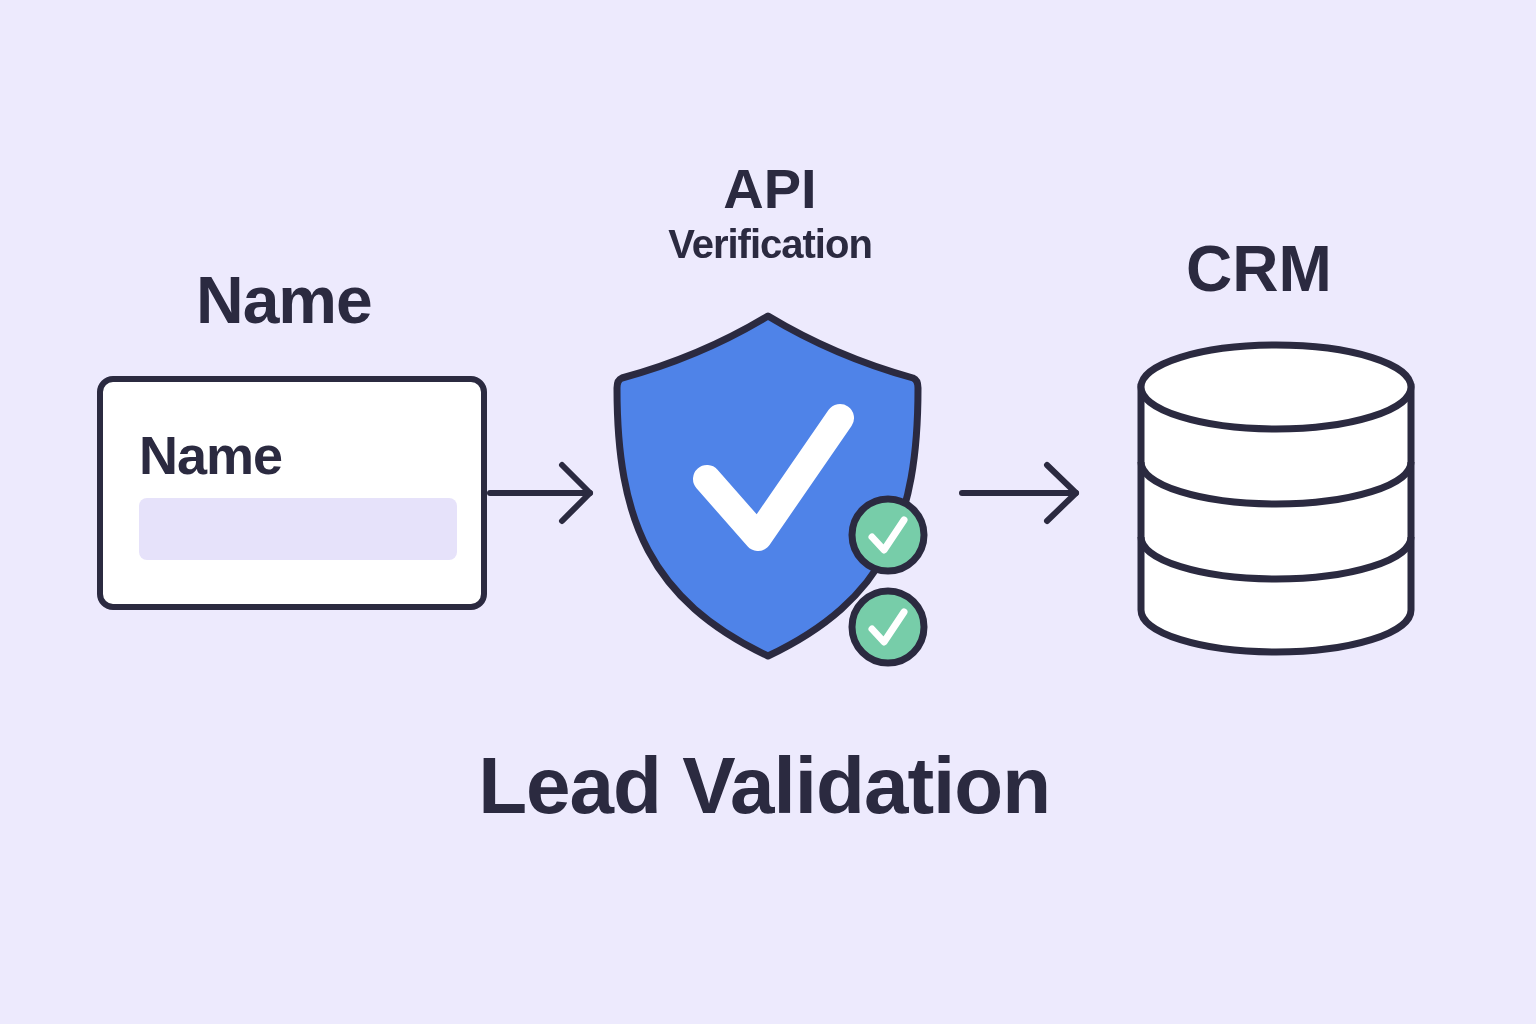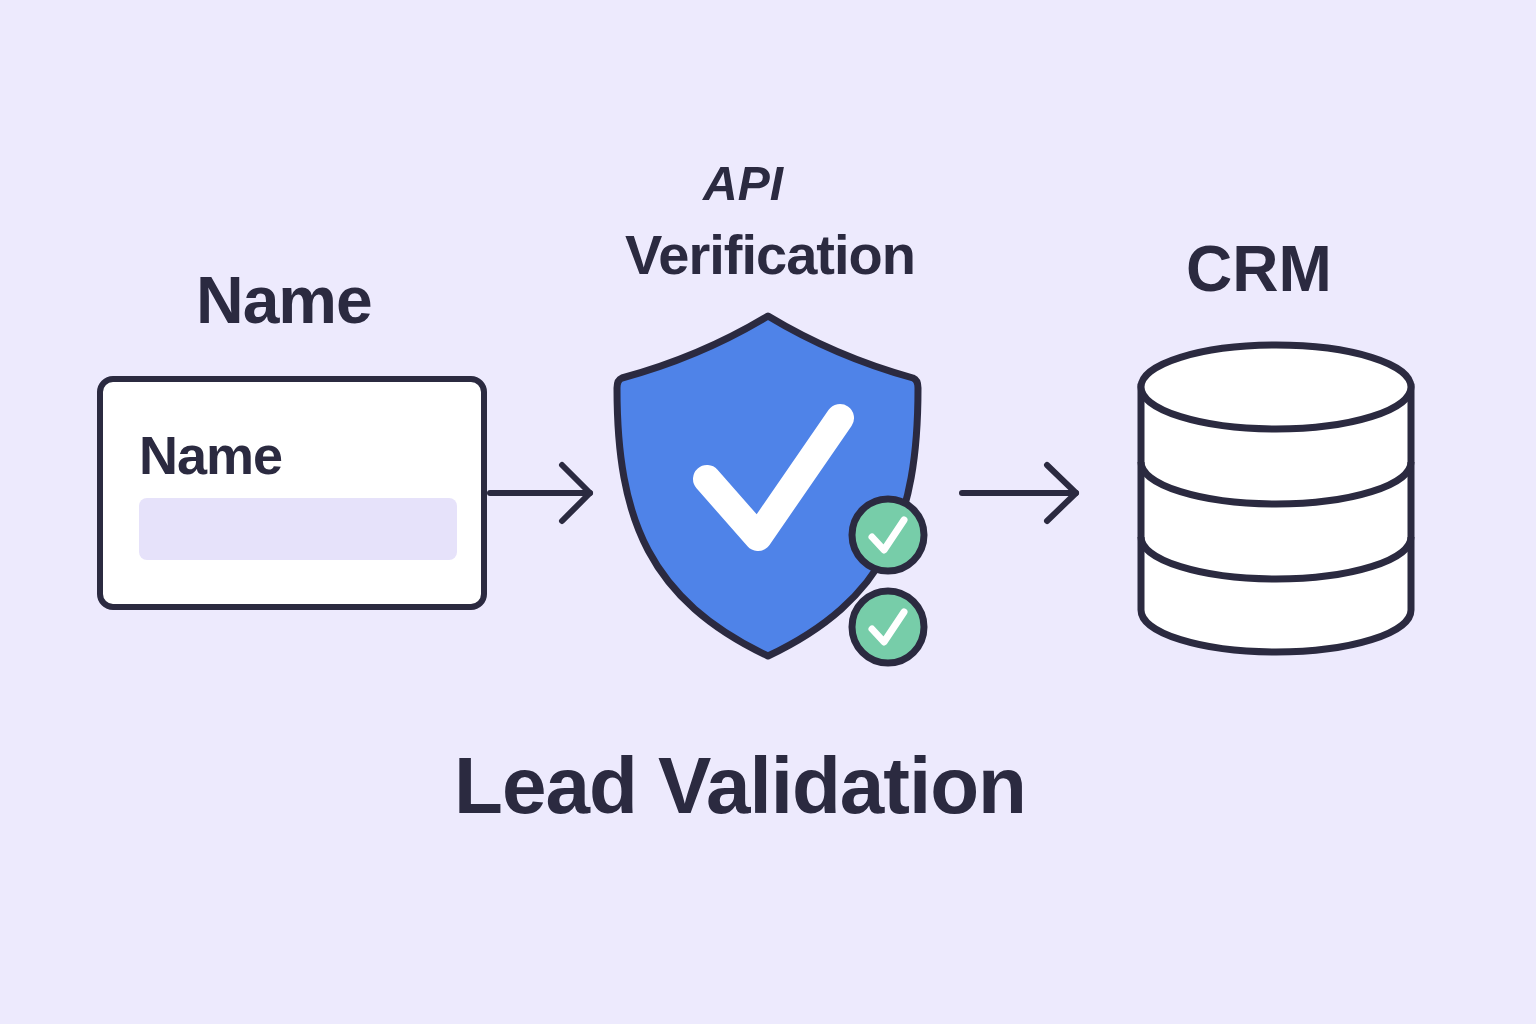--- a/index.html
+++ b/index.html
@@ -1,23 +1,23 @@
 <!DOCTYPE html>
 <html><head>
 <meta charset="utf-8">
 <style>
   html, body { margin:0; padding:0; }
   body { width:1536px; height:1024px; background:#edeafd; position:relative; overflow:hidden;
          font-family:"Liberation Sans", "DejaVu Sans", sans-serif; color:#2b2a40; }
   .lbl { position:absolute; font-weight:bold; color:#2b2a40; white-space:nowrap; text-align:center; }
   #lbl-name { left:196px; top:262px; font-size:66px; letter-spacing:-1px; }
-  #lbl-api { left:593px; top:156px; width:300px; font-size:48px;font-style:italic; }
-  #lbl-verif { left:600px; top:222px; width:340px; font-size:56px; letter-spacing:-1px; }
+  #lbl-api { left:620px; top:156px; width:300px; font-size:56px; }
+  #lbl-verif { left:600px; top:222px; width:340px; font-size:40px; letter-spacing:-1px; }
   #lbl-crm { left:1186px; top:232px; font-size:64px; }
-  #lbl-title { left:430px; top:740px; width:620px; font-size:80px; letter-spacing:-1px; }
+  #lbl-title { left:430px; top:740px; width:620px; font-size:80px; letter-spacing:-1px;text-align:right; }
   #form-card { position:absolute; left:97px; top:376px; width:390px; height:234px;
                background:#fff; border:6px solid #2b2a40; border-radius:16px; box-sizing:border-box; }
   #form-label { position:absolute; left:36px; top:42px; font-size:54px; font-weight:bold; letter-spacing:-1px; }
   #form-input { position:absolute; left:36px; top:116px; width:314px; height:60px;
                 background:#e6e2fa; border-radius:8px; border:none; }
   svg { position:absolute; left:0; top:0; }
 </style>
 </head>
 <body>
 

